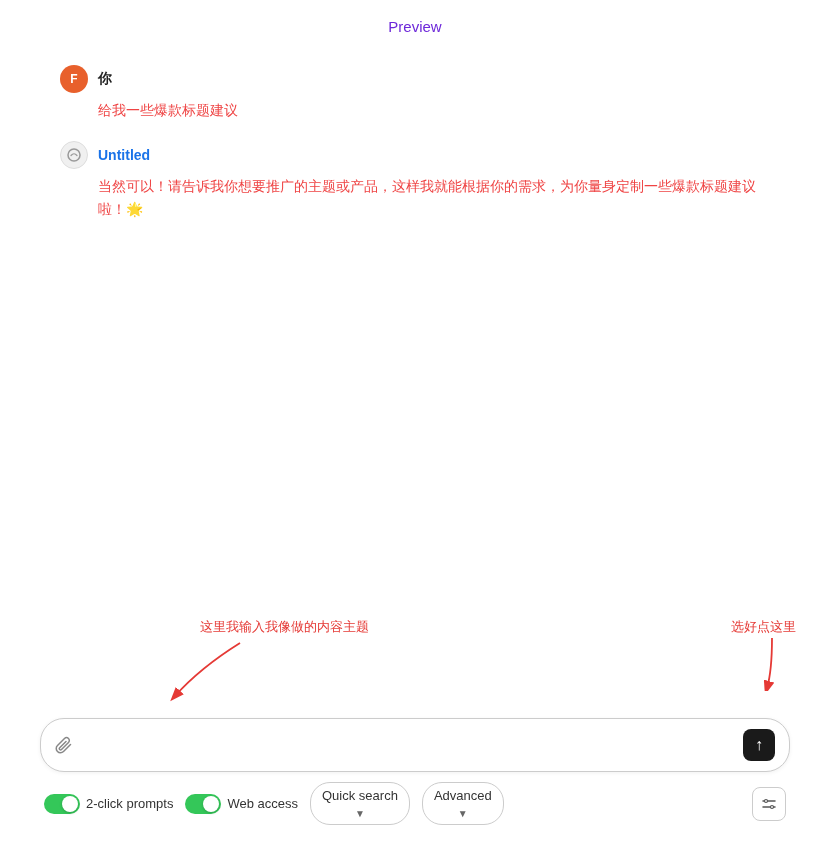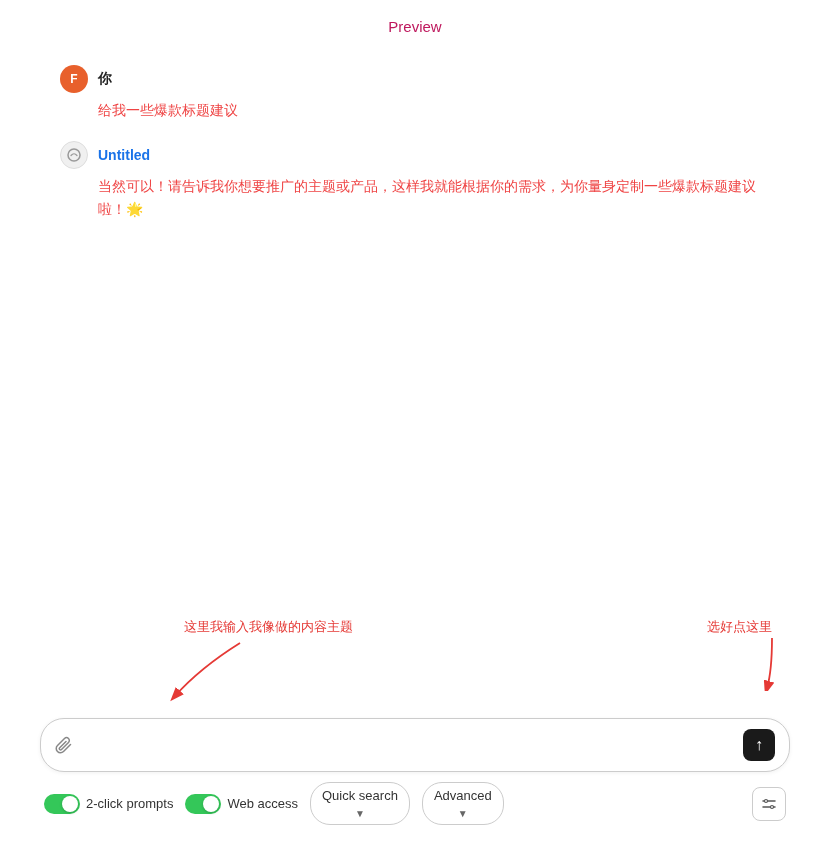--- a/index.html
+++ b/index.html
@@ -20,21 +20,21 @@
       display: flex;
       flex-direction: column;
       position: relative;
     }
 
     
     .header {
       text-align: center;
       padding: 18px 0 14px;
       font-size: 15px;
-      color: #be185d;
+      color: #6d28d9;
       font-weight: 400;
       border-bottom: none;
     }
 
     
     .chat-area {
       flex: 1;
       padding: 16px 60px 0 60px;
       overflow-y: auto;
       display: flex;
@@ -282,32 +282,32 @@
       </div>
       <div class="message-body">当然可以！请告诉我你想要推广的主题或产品，这样我就能根据你的需求，为你量身定制一些爆款标题建议啦！🌟</div>
     </div>
 
   </div>
 
   <div class="spacer"></div>
 
   <div class="overlay-container">
 
-    <span class="annotation-text" style="left: 184px; top: 10px;">这里我输入我像做的内容主题</span>
+    <span class="annotation-text" style="left: 200px; top: 10px;">这里我输入我像做的内容主题</span>
 
     <svg class="arrow-svg" style="left: 160px; top: 30px;" width="120" height="65">
       <defs>
         <marker id="arrowhead1" markerWidth="8" markerHeight="6" refX="4" refY="3" orient="auto">
           <polygon points="0 0, 8 3, 0 6" fill="#e53935"></polygon>
         </marker>
       </defs>
       <path d="M 80 5 Q 40 30 15 58" stroke="#e53935" stroke-width="1.8" fill="none" marker-end="url(#arrowhead1)"></path>
     </svg>
 
-    <span class="annotation-text" style="right: 58px; top: 10px; margin-left: 36px;">选好点这里</span>
+    <span class="annotation-text" style="right: 34px; top: 10px; margin-left: 36px;">选好点这里</span>
 
     <svg class="arrow-svg" style="right: 38px; top: 28px;" width="60" height="55">
       <defs>
         <marker id="arrowhead2" markerWidth="8" markerHeight="6" refX="4" refY="3" orient="auto">
           <polygon points="0 0, 8 3, 0 6" fill="#e53935"></polygon>
         </marker>
       </defs>
       <path d="M 40 2 Q 40 35 35 52" stroke="#e53935" stroke-width="1.8" fill="none" marker-end="url(#arrowhead2)"></path>
     </svg>
   </div>

